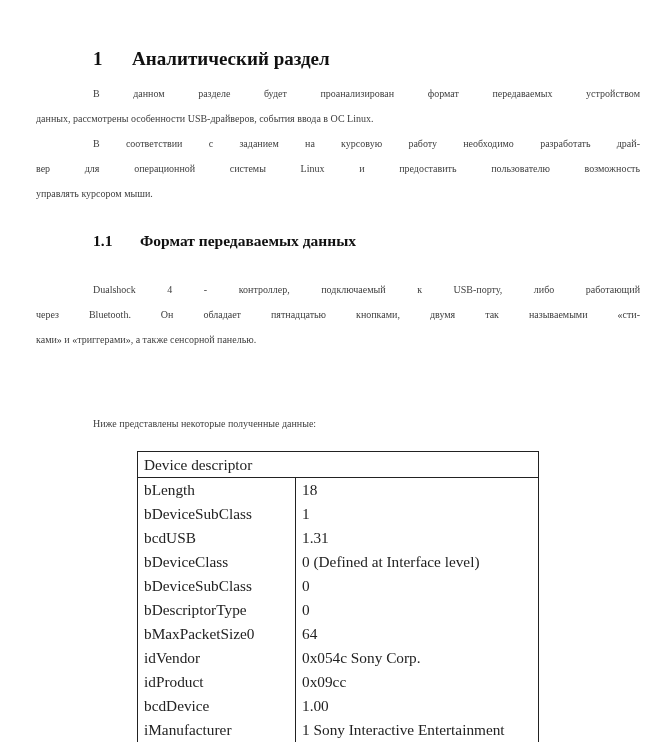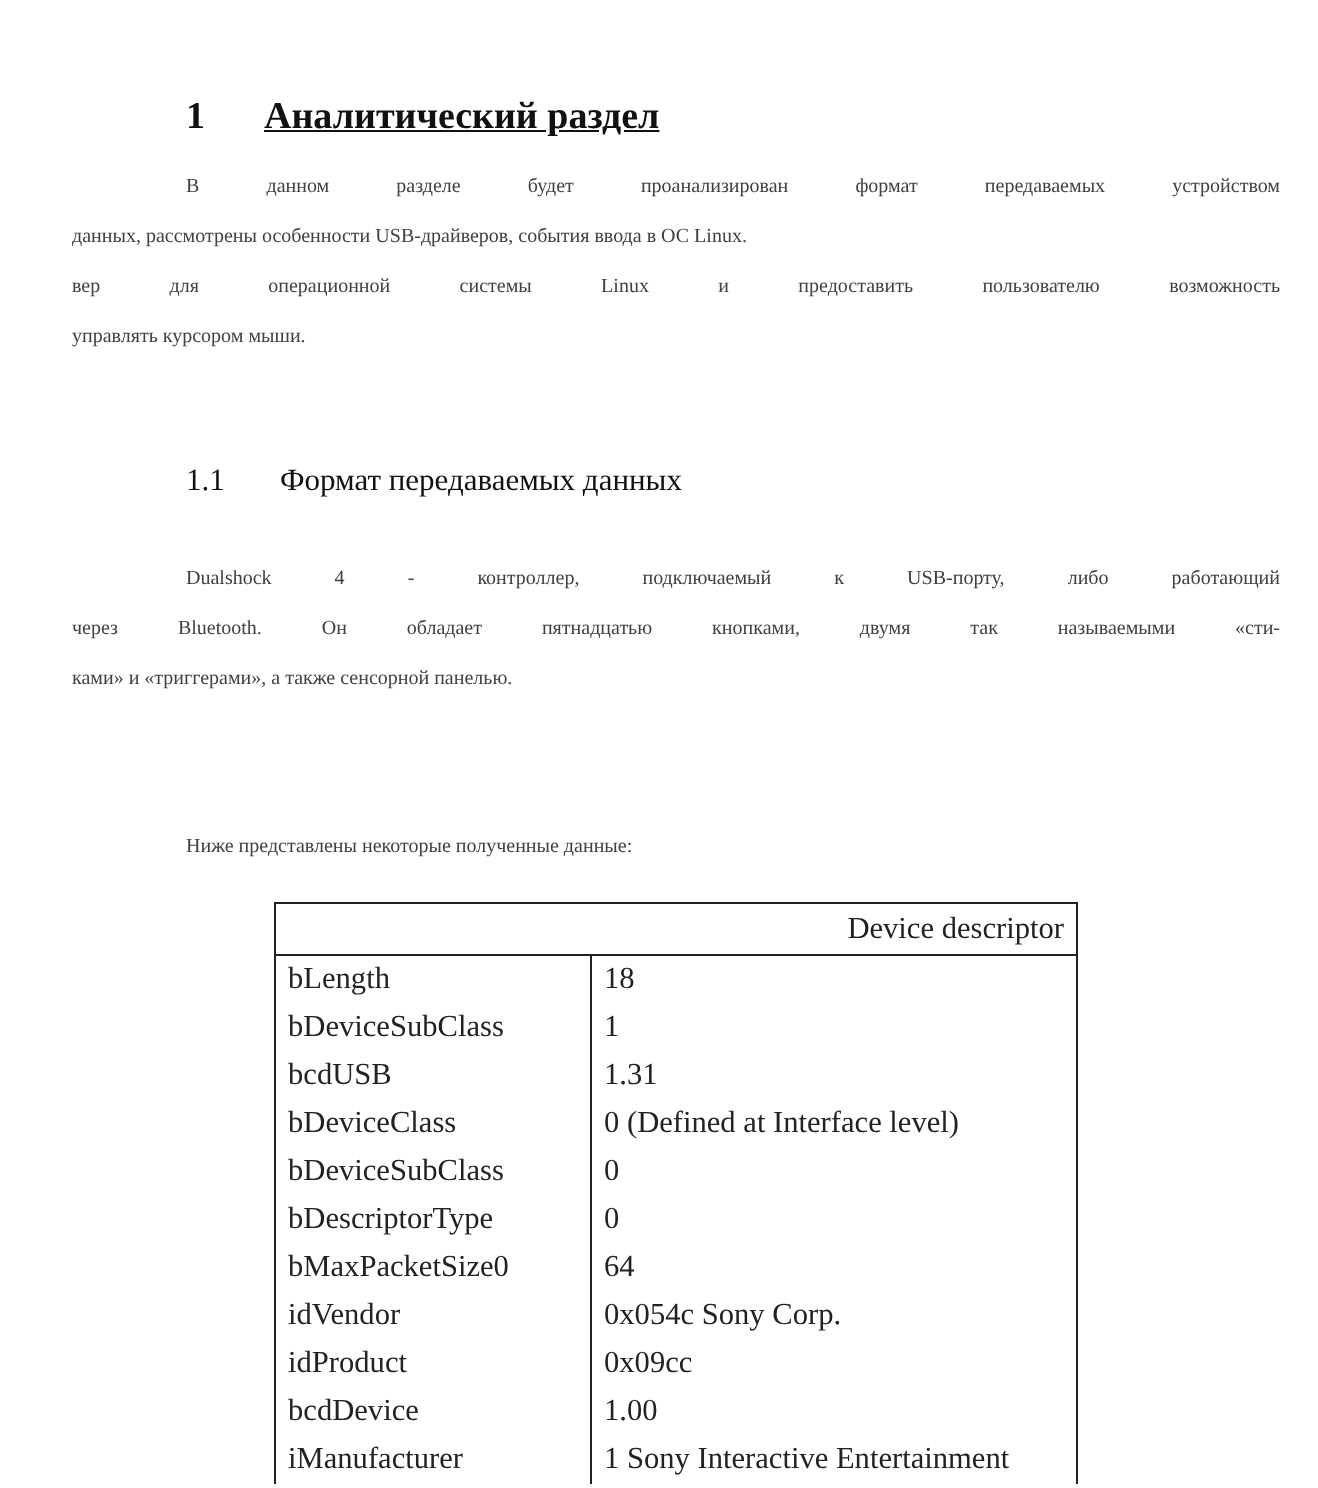--- a/index.html
+++ b/index.html
@@ -1,49 +1,50 @@
 <!DOCTYPE html>
 <html><head>
 <meta charset="utf-8">
 <style>
   html, body { margin:0; padding:0; background:#ffffff; }
   body { width:659px; height:744px; overflow:hidden; position:relative;
          font-family:"DejaVu Serif", "Liberation Serif", serif; color:#1a1a1a; }
   .page { position:absolute; left:0; top:0; width:659px; height:744px; }
   .h1 { position:absolute; left:93px; top:48px; font-family:"Liberation Serif", serif;
-        font-weight:bold; font-size:19px; color:#111;text-decoration:underline; }
+        font-weight:bold; font-size:19px; color:#111; }
   .h1 .num { display:inline-block; width:39px; }
   .h2 { position:absolute; left:93px; top:232px; font-family:"Liberation Serif", serif;
-        font-weight:normal; font-size:15.5px; color:#111; }
+        font-weight:bold; font-size:15.5px; color:#111; }
   .h2 .num { display:inline-block; width:47px; }
   .para { position:absolute; left:36px; width:604px; font-family:"Liberation Serif", serif;
           font-size:10px; line-height:24.8px; text-align:justify; text-indent:57px; color:#404040; }
   .line { display:block; text-align:justify; text-align-last:justify; white-space:nowrap; }
   .line.last { text-align-last:left; }
   table.desc { position:absolute; left:137px; top:451px; border-collapse:collapse;
                font-family:"Liberation Serif", serif; font-size:15.3px; color:#222; }
   table.desc td, table.desc th { border:1px solid #222; padding:0 6px; height:24px; font-weight:normal; }
-  table.desc th { text-align:right; height:25px; }
+  table.desc th { text-align:left; height:25px; }
   table.desc td.k { width:145px; border-top:none; border-bottom:none; }
   table.desc td.v { width:230px; border-top:none; border-bottom:none; }
 </style>
 </head>
 <body>
 
 <div class="page">
   <div class="h1">
     <span class="num">1</span><span>Аналитический раздел</span>
   </div>
 
   <div class="para" style="top:82px;">
     <span class="line">В данном разделе будет проанализирован формат передаваемых устройством</span>
     <span class="line last" style="text-indent:0">данных, рассмотрены особенности USB-драйверов, события ввода в ОС Linux.</span>
   </div>
 
   <div class="para" style="top:132px;">
+    <span class="line">В соответствии с заданием на курсовую работу необходимо разработать драй-</span>
     <span class="line" style="text-indent:0">вер для операционной системы Linux и предоставить пользователю возможность</span>
     <span class="line last" style="text-indent:0">управлять курсором мыши.</span>
   </div>
 
   <div class="h2">
     <span class="num">1.1</span><span>Формат передаваемых данных</span>
   </div>
 
   <div class="para" style="top:278px;">
     <span class="line">Dualshock 4 - контроллер, подключаемый к USB-порту, либо работающий</span>

